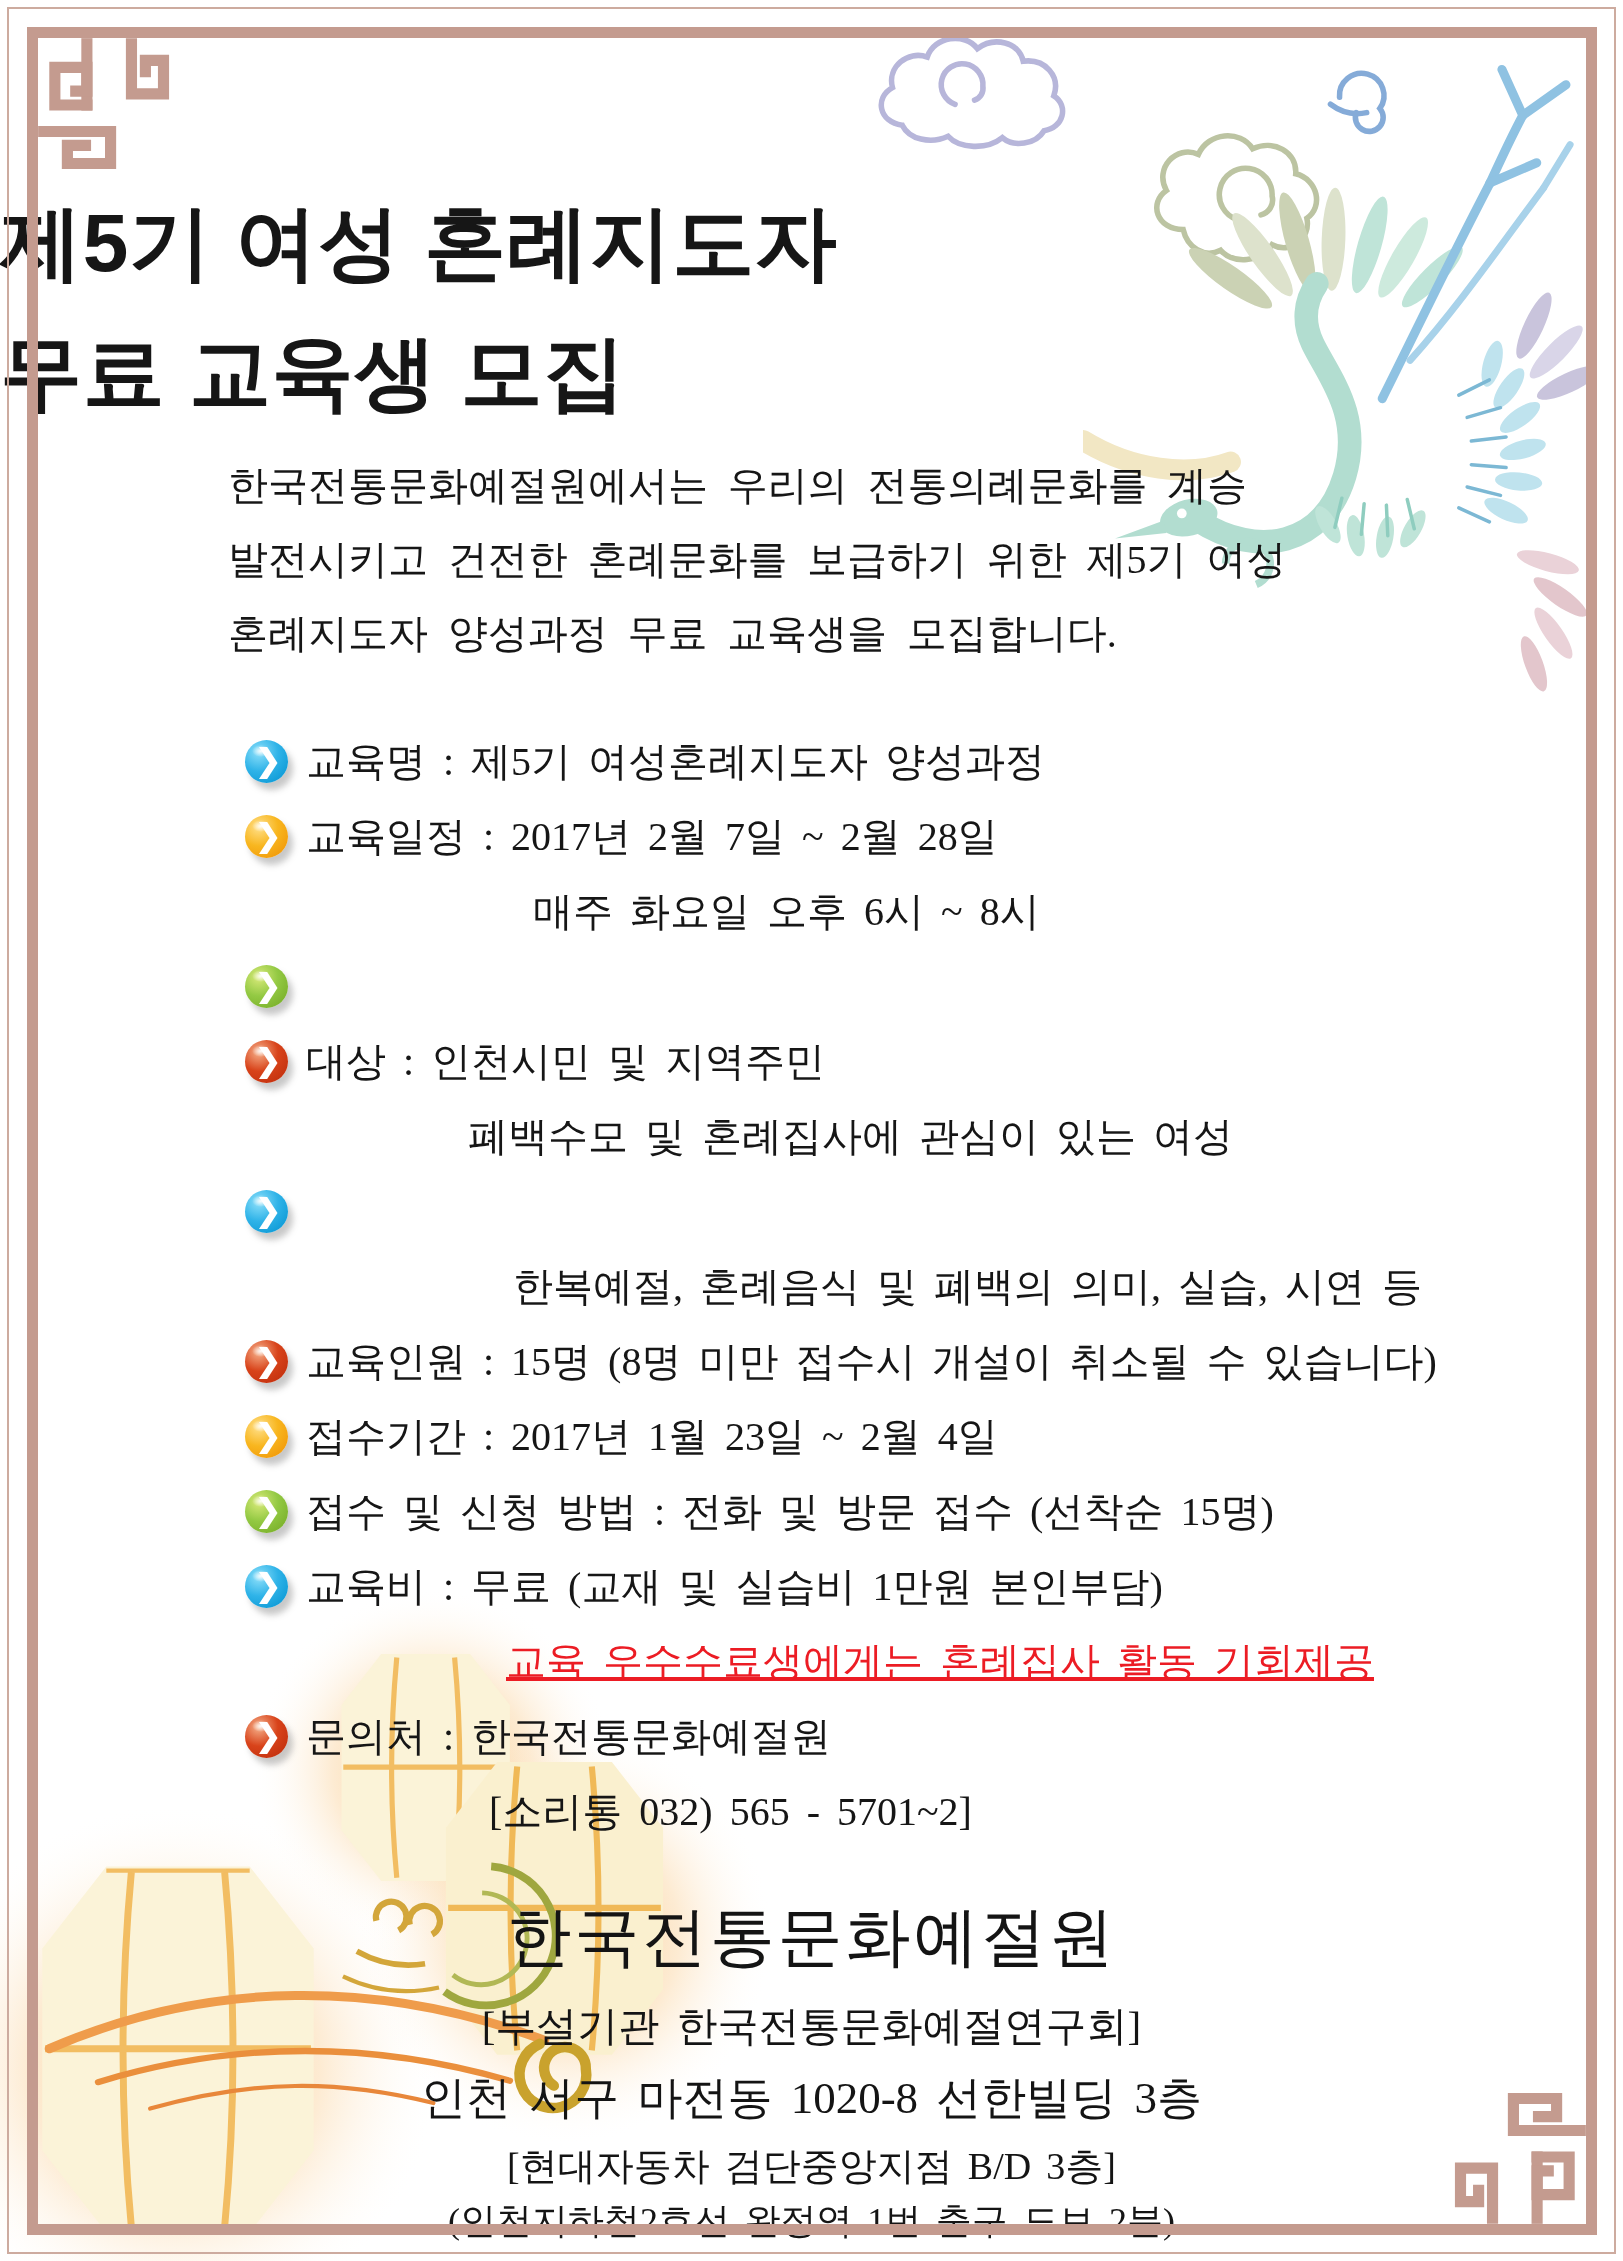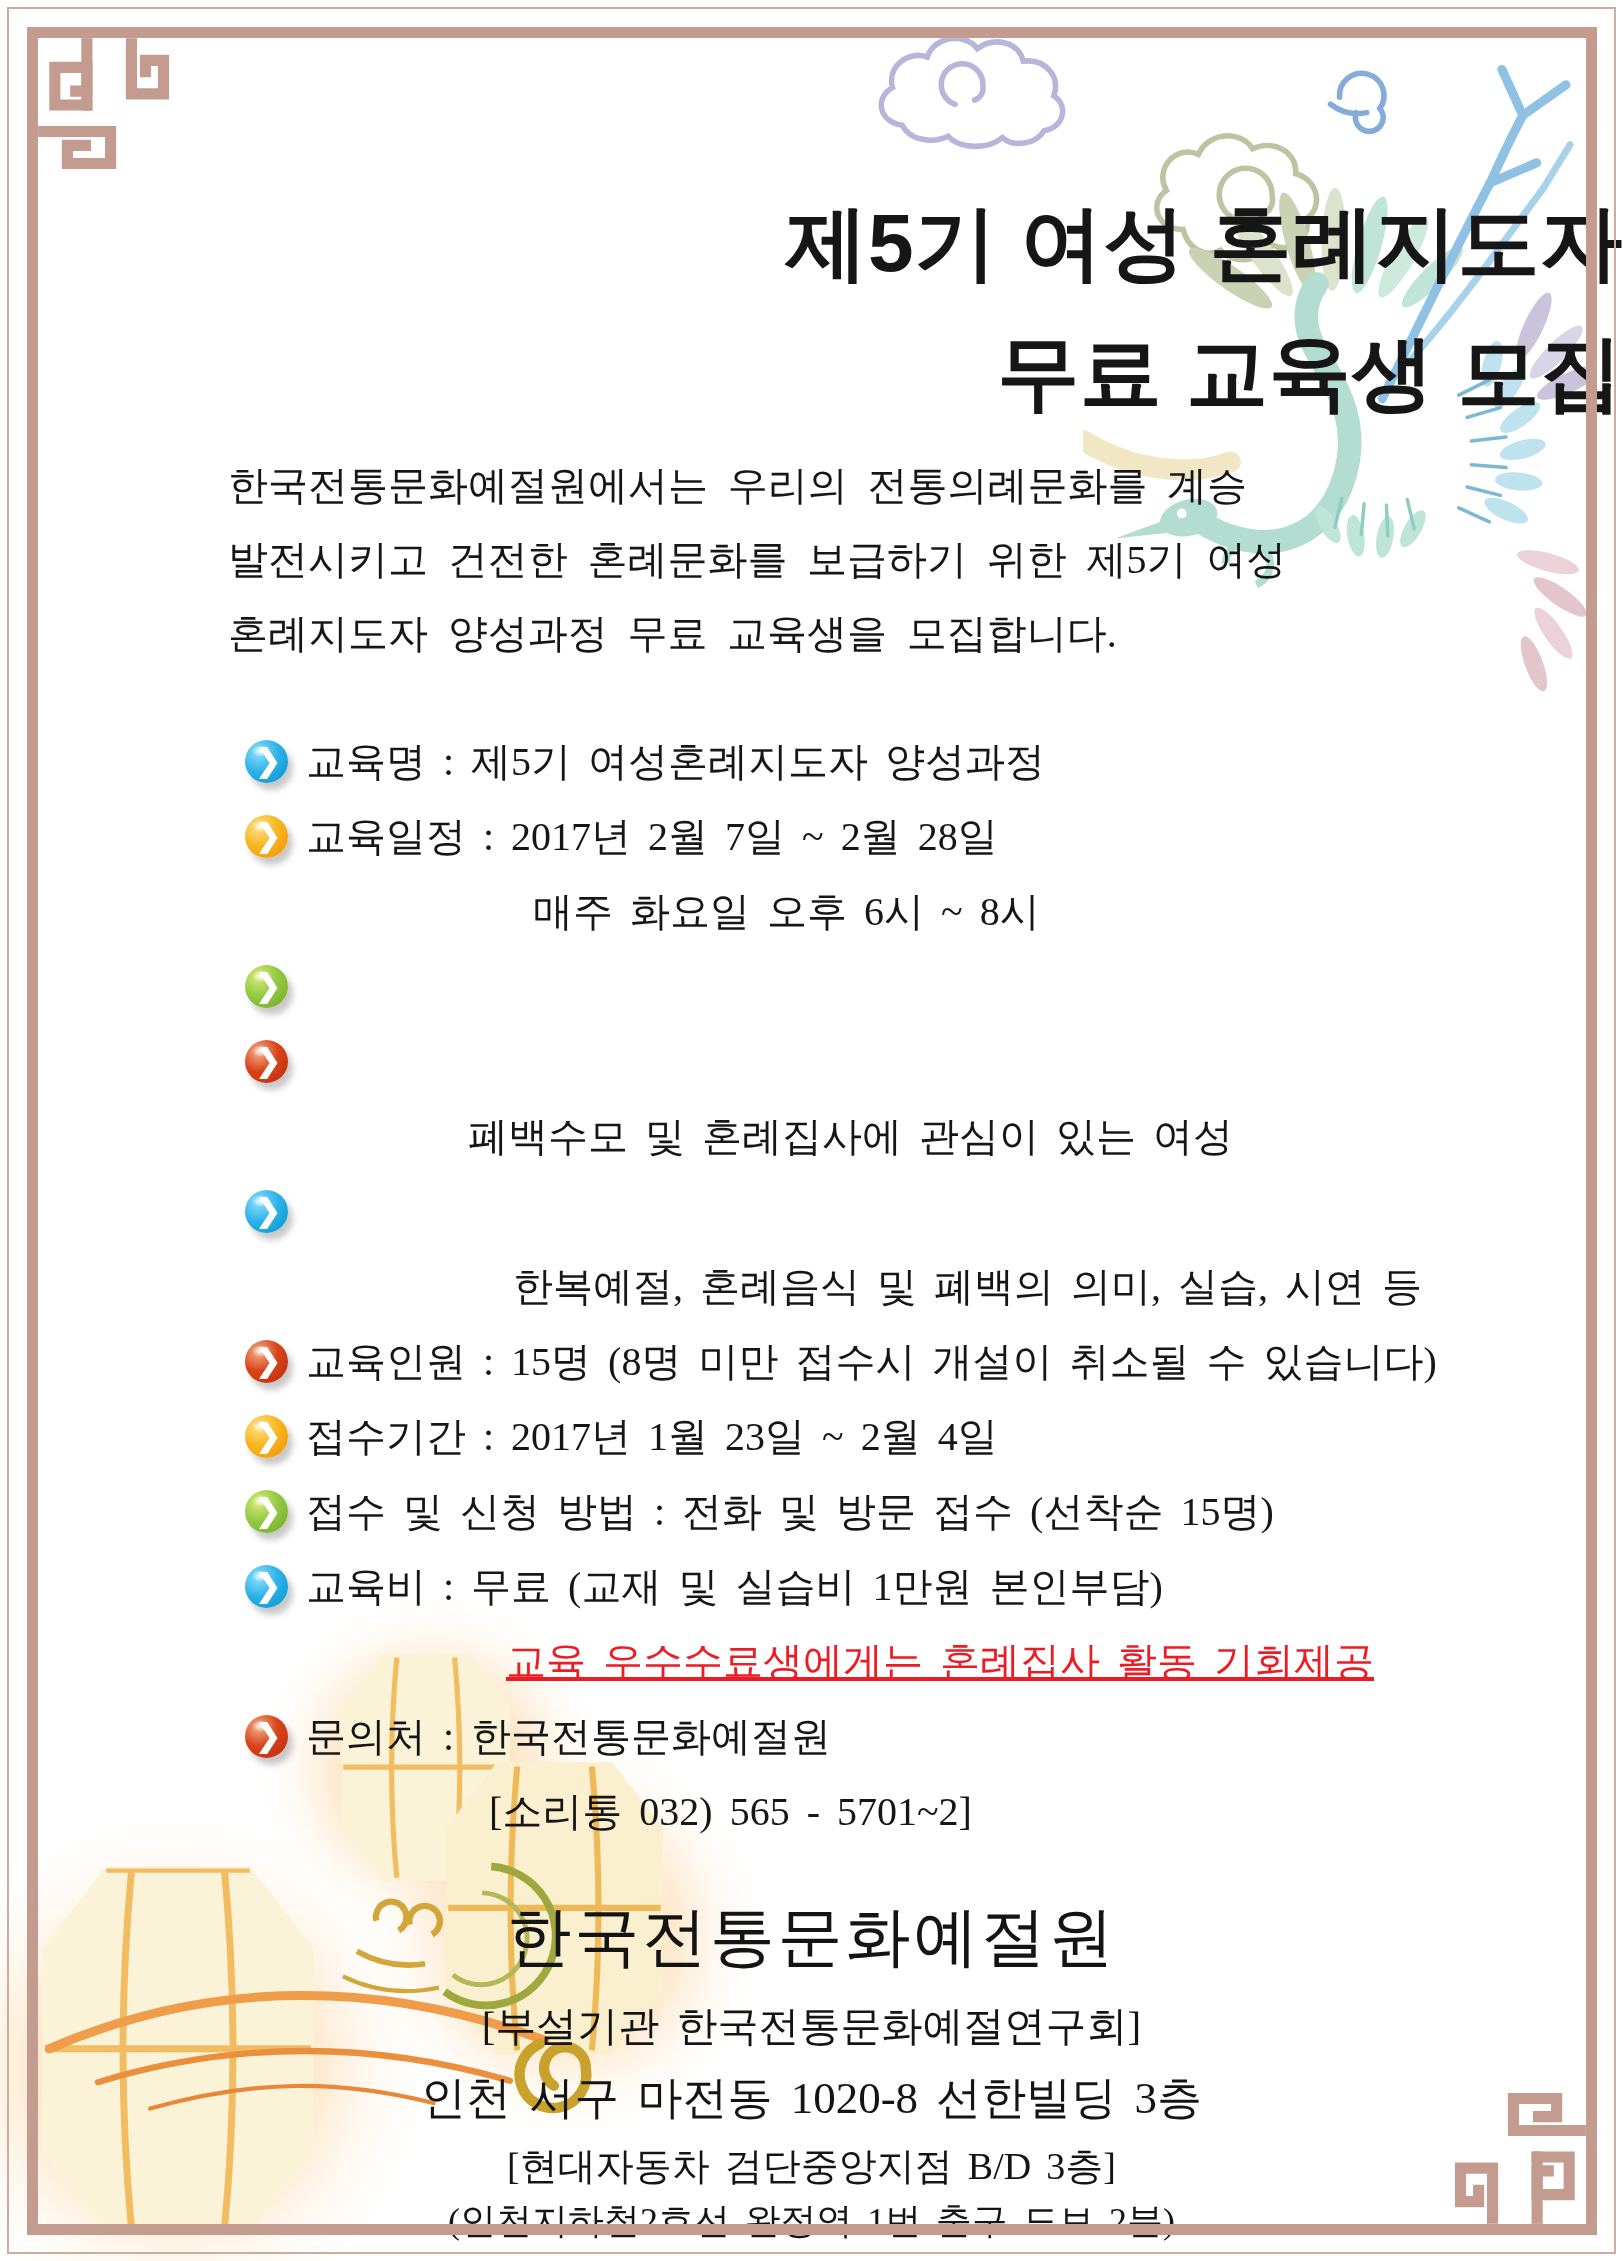--- a/index.html
+++ b/index.html
@@ -10,21 +10,21 @@
   .inner-border{position:absolute;inset:26.5px;border:11px solid #c49b8f;pointer-events:none;z-index:3;}
   .corner{position:absolute;z-index:3;}
   .corner.tl{left:26.5px;top:26.5px;}
   .corner.br{right:26.5px;bottom:26.5px;transform:rotate(180deg);}
   
   .deco{position:absolute;z-index:0;}
   .deco.crane{right:32px;top:33px;}
   .deco.clouds{left:0;top:0;}
   .deco.lanterns{left:0;top:1588px;}
   
-  .title{position:absolute;top:178px;left:0;width:100%;text-align:right;z-index:2;
+  .title{position:absolute;top:178px;left:0;width:100%;text-align:left;z-index:2;
          font-family:"Liberation Sans","DejaVu Sans",sans-serif;font-weight:900;
          font-size:82px;line-height:130px;color:#161616;letter-spacing:0.7px;}
   .intro{position:absolute;top:449px;left:228px;right:139px;z-index:2;
          font-size:40px;line-height:74px;word-spacing:9.7px;color:#161616;}
   .items{position:absolute;top:724px;left:245px;right:84px;z-index:2;}
   .row{display:flex;align-items:center;height:75px;font-size:40px;word-spacing:7px;color:#161616;}
   .row .txt{white-space:nowrap;}
   .row.sub{padding-left:0;}
   .note-txt{color:#ec1c24;text-decoration:underline;}
   
@@ -255,20 +255,21 @@
     <div class="row">
       <span class="bullet green">
           <span class="chev">❯</span>
         </span>
     </div>
 
     <div class="row">
       <span class="bullet red">
           <span class="chev">❯</span>
         </span>
+      <span class="txt">대상  : 인천시민 및 지역주민</span>
     </div>
     <div class="row sub" style="padding-left:223px">
       <span class="txt">폐백수모 및 혼례집사에 관심이 있는 여성</span>
     </div>
 
     <div class="row">
       <span class="bullet blue">
           <span class="chev">❯</span>
         </span>
     </div>

